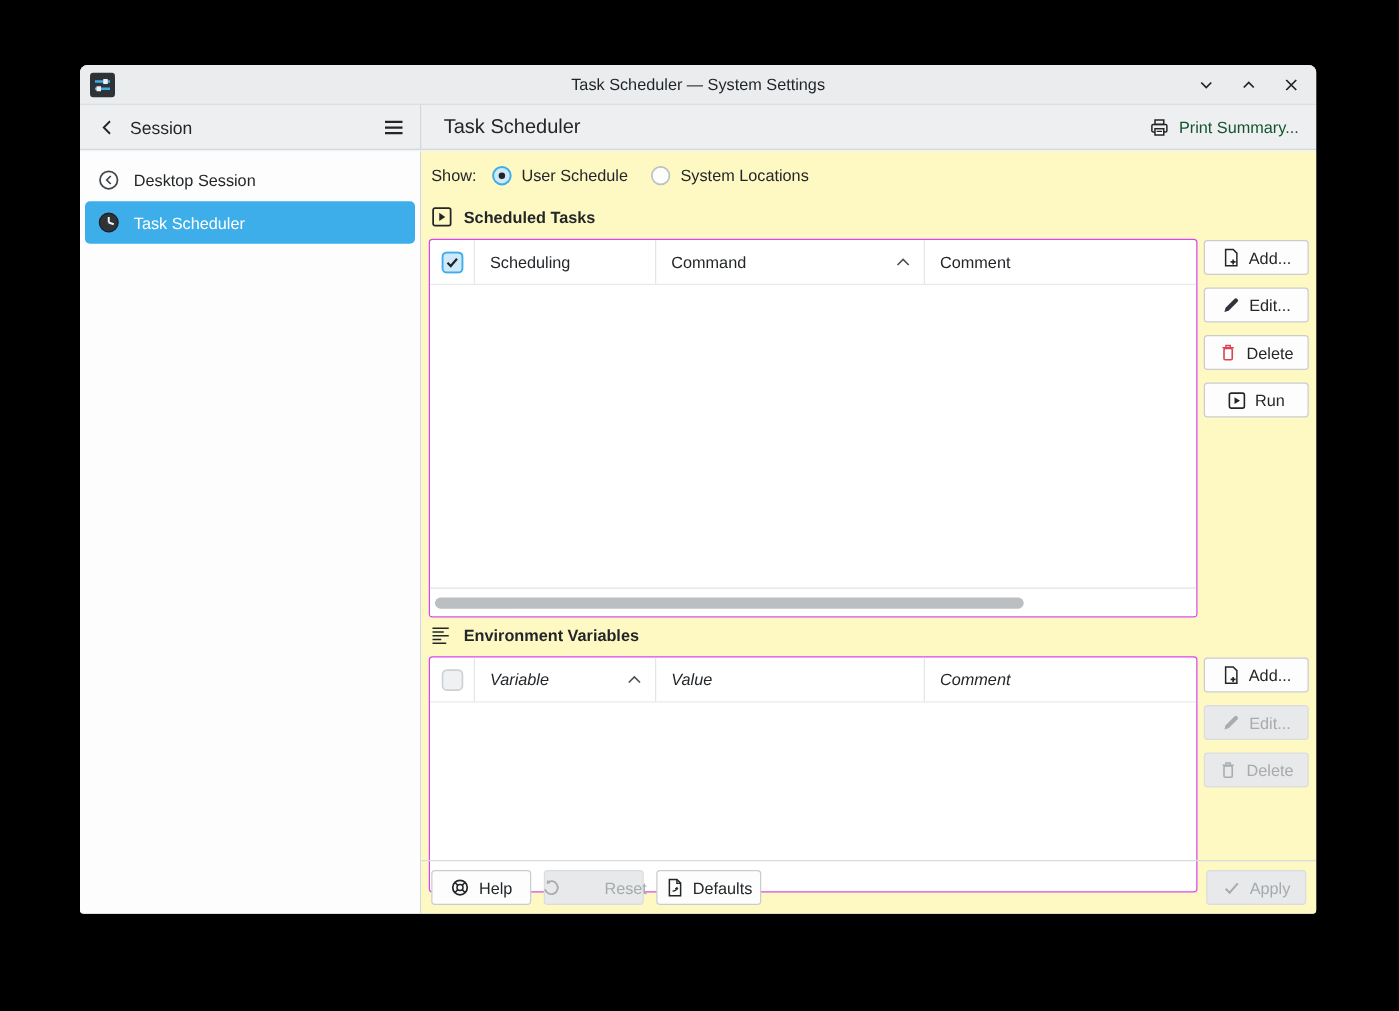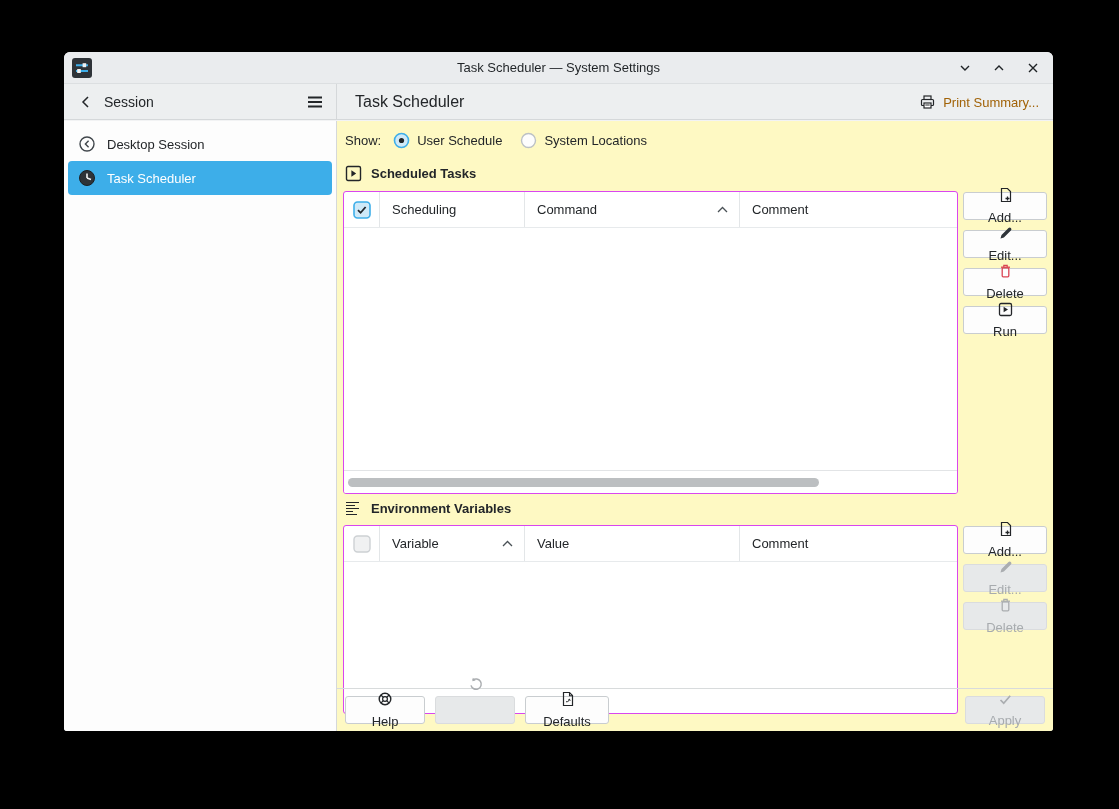--- a/index.html
+++ b/index.html
@@ -18,21 +18,21 @@
   .win-btn { width:20px; height:20px; display:flex; align-items:center; justify-content:center; cursor:default; }
 
   
   .header-row { position:absolute; left:0; top:32px; width:100%; height:36px; background:#edeff0;
     border-bottom:1px solid #d5d8da; display:flex; }
   .sidebar-header { width:273px; height:100%; border-right:1px solid #d5d8da;
     display:flex; align-items:center; padding:0 12px 0 14px; }
   .sidebar-header .hdr-title { font-size:14px; margin-left:10px; flex:1; }
   .main-header { flex:1; height:100%; display:flex; align-items:center; padding:0 14px 0 18px; }
   .main-header .page-title { font-size:16px; flex:1; }
-  .toolbtn { display:flex; align-items:flex-end; gap:7px; color:#a16207; }
+  .toolbtn { display:flex; align-items:center; gap:7px; color:#14532d; }
 
   
   .body-row { position:absolute; left:0; top:69px; width:100%; height:610px; display:flex;border-radius:29px; }
   .sidebar { width:273px; height:100%; background:#fdfdfd; border-right:1px solid #d5d8da; padding-top:6px; }
   .side-item { height:34px; margin:0 4px; border-radius:4px; display:flex; align-items:center; padding:0 10px; gap:11px; }
   .side-item.selected { background:#3daee9; color:#ffffff; }
   .main { position:relative; flex:1; height:100%; background:#fef9c3;text-align:right; }
 
   
   .show-row { position:absolute; left:8px; top:11px; display:flex; align-items:center; gap:8px; }
@@ -41,41 +41,41 @@
 
   
   .section-hdr { position:absolute; display:flex; align-items:center; gap:9px; font-weight:bold; }
   .section-hdr.s1 { left:8px; top:44px; }
   .section-hdr.s2 { left:7px; top:378px; }
 
   
   .tablebox { position:absolute; left:6px; width:615px; background:#ffffff;
     border:1px solid #d946ef; border-radius:3px; overflow:hidden; }
   .tablebox.t1 { top:70px; height:303px; }
-  .tablebox.t2 { top:404px; height:189px; }
+  .tablebox.t2 { top:404px; height:189px;font-style:italic; }
   .thead { display:flex; height:36px; border-bottom:1px solid #e7eaec; }
   .th { display:flex; align-items:center; padding:0 10px 0 12px; border-right:1px solid #e3e6e8; }
   .th:last-child { border-right:none; }
   .col-check { width:36px; justify-content:center; padding:0; }
   .col-a { width:145px; }
   .col-b { width:215px; }
   .col-c { flex:1; }
   .sort-arrow { margin-left:auto; display:flex; }
   .trow { display:flex; height:36px; align-items:center; }
   .trow.selected { background:#3daee9; color:#212b33; }
   .td { padding:0 10px 0 12px; overflow:hidden; white-space:pre; }
   .td.cell-check { width:36px; display:flex; justify-content:center; padding:0; }
   .hscroll { position:absolute; left:0; right:0; bottom:0; height:23px; border-top:1px solid #e2e4e6; background:#fff; }
   .hthumb { position:absolute; left:4px; top:7px; width:471px; height:9px; border-radius:4.5px; background:#bcbfc1; }
 
   
   .btn-col { position:absolute; left:626px; width:84px; display:flex; flex-direction:column; gap:10px; }
   .btn-col.c1 { top:71px; } .btn-col.c2 { top:405px; }
   .btn { height:28px; background:#fdfdfd; border:1px solid #c9cdd0; border-radius:3px;
-    display:flex; align-items:center; justify-content:center; gap:7px; color:#232629; font-size:13px;flex-direction:column; }
+    display:flex; align-items:center; justify-content:center; gap:7px; color:#232629; font-size:13px; }
   .btn.disabled { background:#e7e9ea; border-color:#dadcde; color:#a7abae; }
 
   
   .footer { position:absolute; left:0; top:567px; width:100%; height:43px; border-top:1px solid #d8dbdc; }
   .footer .btn { position:absolute; top:7px; }
   .btn-help { left:8px; width:80px; }
   .btn-reset { left:98px; width:80px;gap:36px; }
   .btn-defaults { left:188px; width:84px; }
   .btn-apply { right:8px; width:80px; }
 

